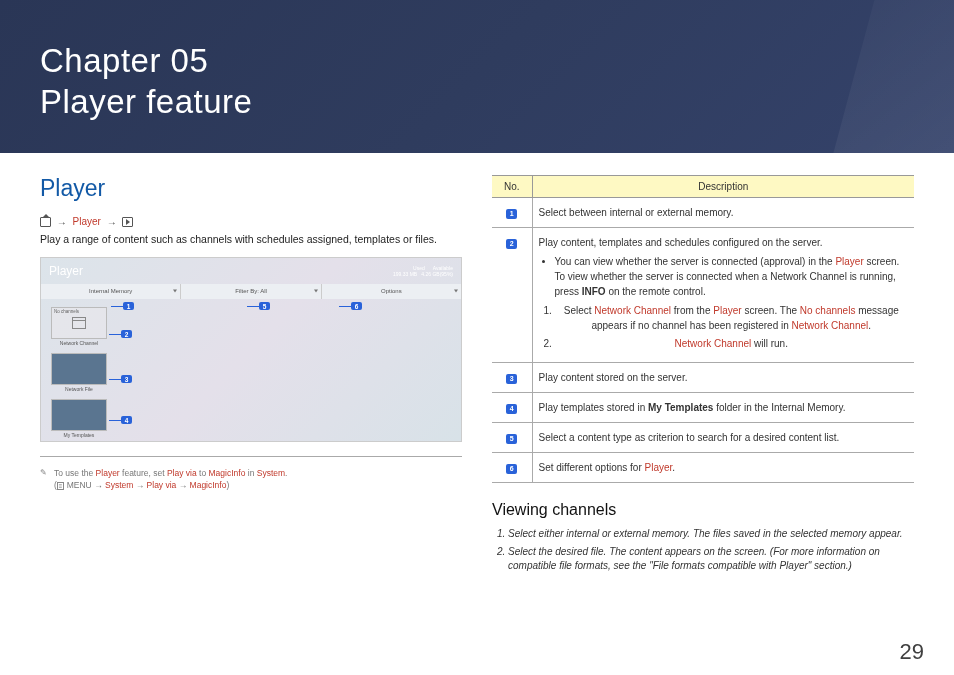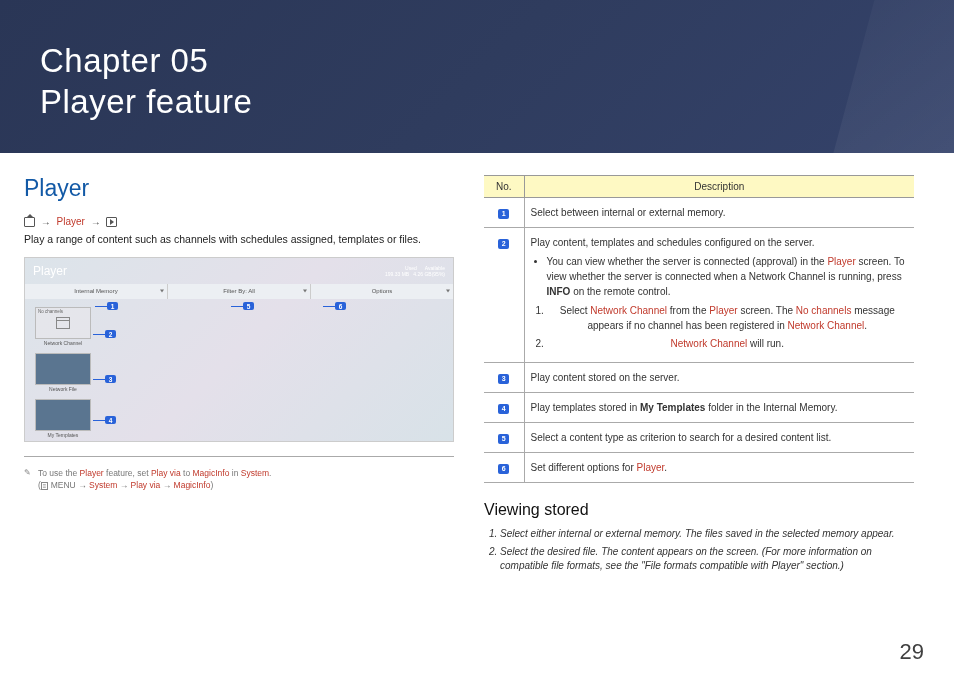--- a/index.html
+++ b/index.html
@@ -4,21 +4,21 @@
 <style>
 * { box-sizing: border-box; margin: 0; padding: 0; }
 body { font-family: Arial, Helvetica, sans-serif; background: #fff; color: #333; width: 954px; }
 .header {
   background: linear-gradient(135deg, #2a3656 0%, #2f3c5e 50%, #34426a 100%);
   color: #fff; padding: 40px 40px 30px 40px; position: relative; overflow: hidden;
 }
 .header::after { content:""; position:absolute; right:-40px; top:0; bottom:0; width:140px; background: linear-gradient(135deg, rgba(255,255,255,0.03), rgba(255,255,255,0.08)); transform: skewX(-15deg);}
 .header h1 { font-size: 33px; font-weight: 400; letter-spacing: 0.5px; line-height: 1.25; }
 .sub { font-size: 9px; color: #b8bfd2; margin-top: 14px; }
-.content { display: flex; gap: 30px; padding: 22px 40px 10px 24px; }
+.content { display: flex; gap: 30px; padding: 22px 40px 10px 40px; }
 .col { flex: 1; min-width: 0; }
 h2 { color: #1259a6; font-size: 23px; font-weight: 400; margin-bottom: 14px; }
 .breadcrumb { font-size: 10px; margin-bottom: 6px; }
 .breadcrumb .link { color: #c0392b; }
 .breadcrumb .sep { color: #444; padding: 0 3px; }
 .homebtn { display:inline-block; width:11px; height:10px; border:0.6px solid #555; border-radius:1px; position:relative; vertical-align:middle;}
 .homebtn::before{content:"";position:absolute;left:1px;top:-4px;width:0;height:0;border-left:4.5px solid transparent;border-right:4.5px solid transparent;border-bottom:4px solid #555;}
 .playbtn { display:inline-block; width:11px; height:10px; border:0.6px solid #555; border-radius:1px; position:relative; vertical-align:middle;}
 .playbtn::before{content:"";position:absolute;left:3px;top:1.5px;width:0;height:0;border-top:3px solid transparent;border-bottom:3px solid transparent;border-left:4px solid #555;}
 .intro { font-size: 10.5px; color: #222; margin-bottom: 12px; }
@@ -166,21 +166,21 @@
           <td><span class="badge">5</span></td>
           <td>Select a content type as criterion to search for a desired content list.</td>
         </tr>
         <tr>
           <td><span class="badge">6</span></td>
           <td><span>Set different options for </span><span class="link">Player</span><span>.</span></td>
         </tr>
       </tbody>
     </table>
 
-    <h3>Viewing stored</h3>
+    <h3>Viewing channels</h3>
     <ol class="steps">
       <li>Select either internal or external memory. The files saved in the selected memory appear.</li>
       <li>Select the desired file. The content appears on the screen. (For more information on compatible file formats, see the "File formats compatible with Player" section.)</li>
     </ol>
   </div>
 </div>
 
 <div class="pagenum">29</div>
 
 </body></html>

